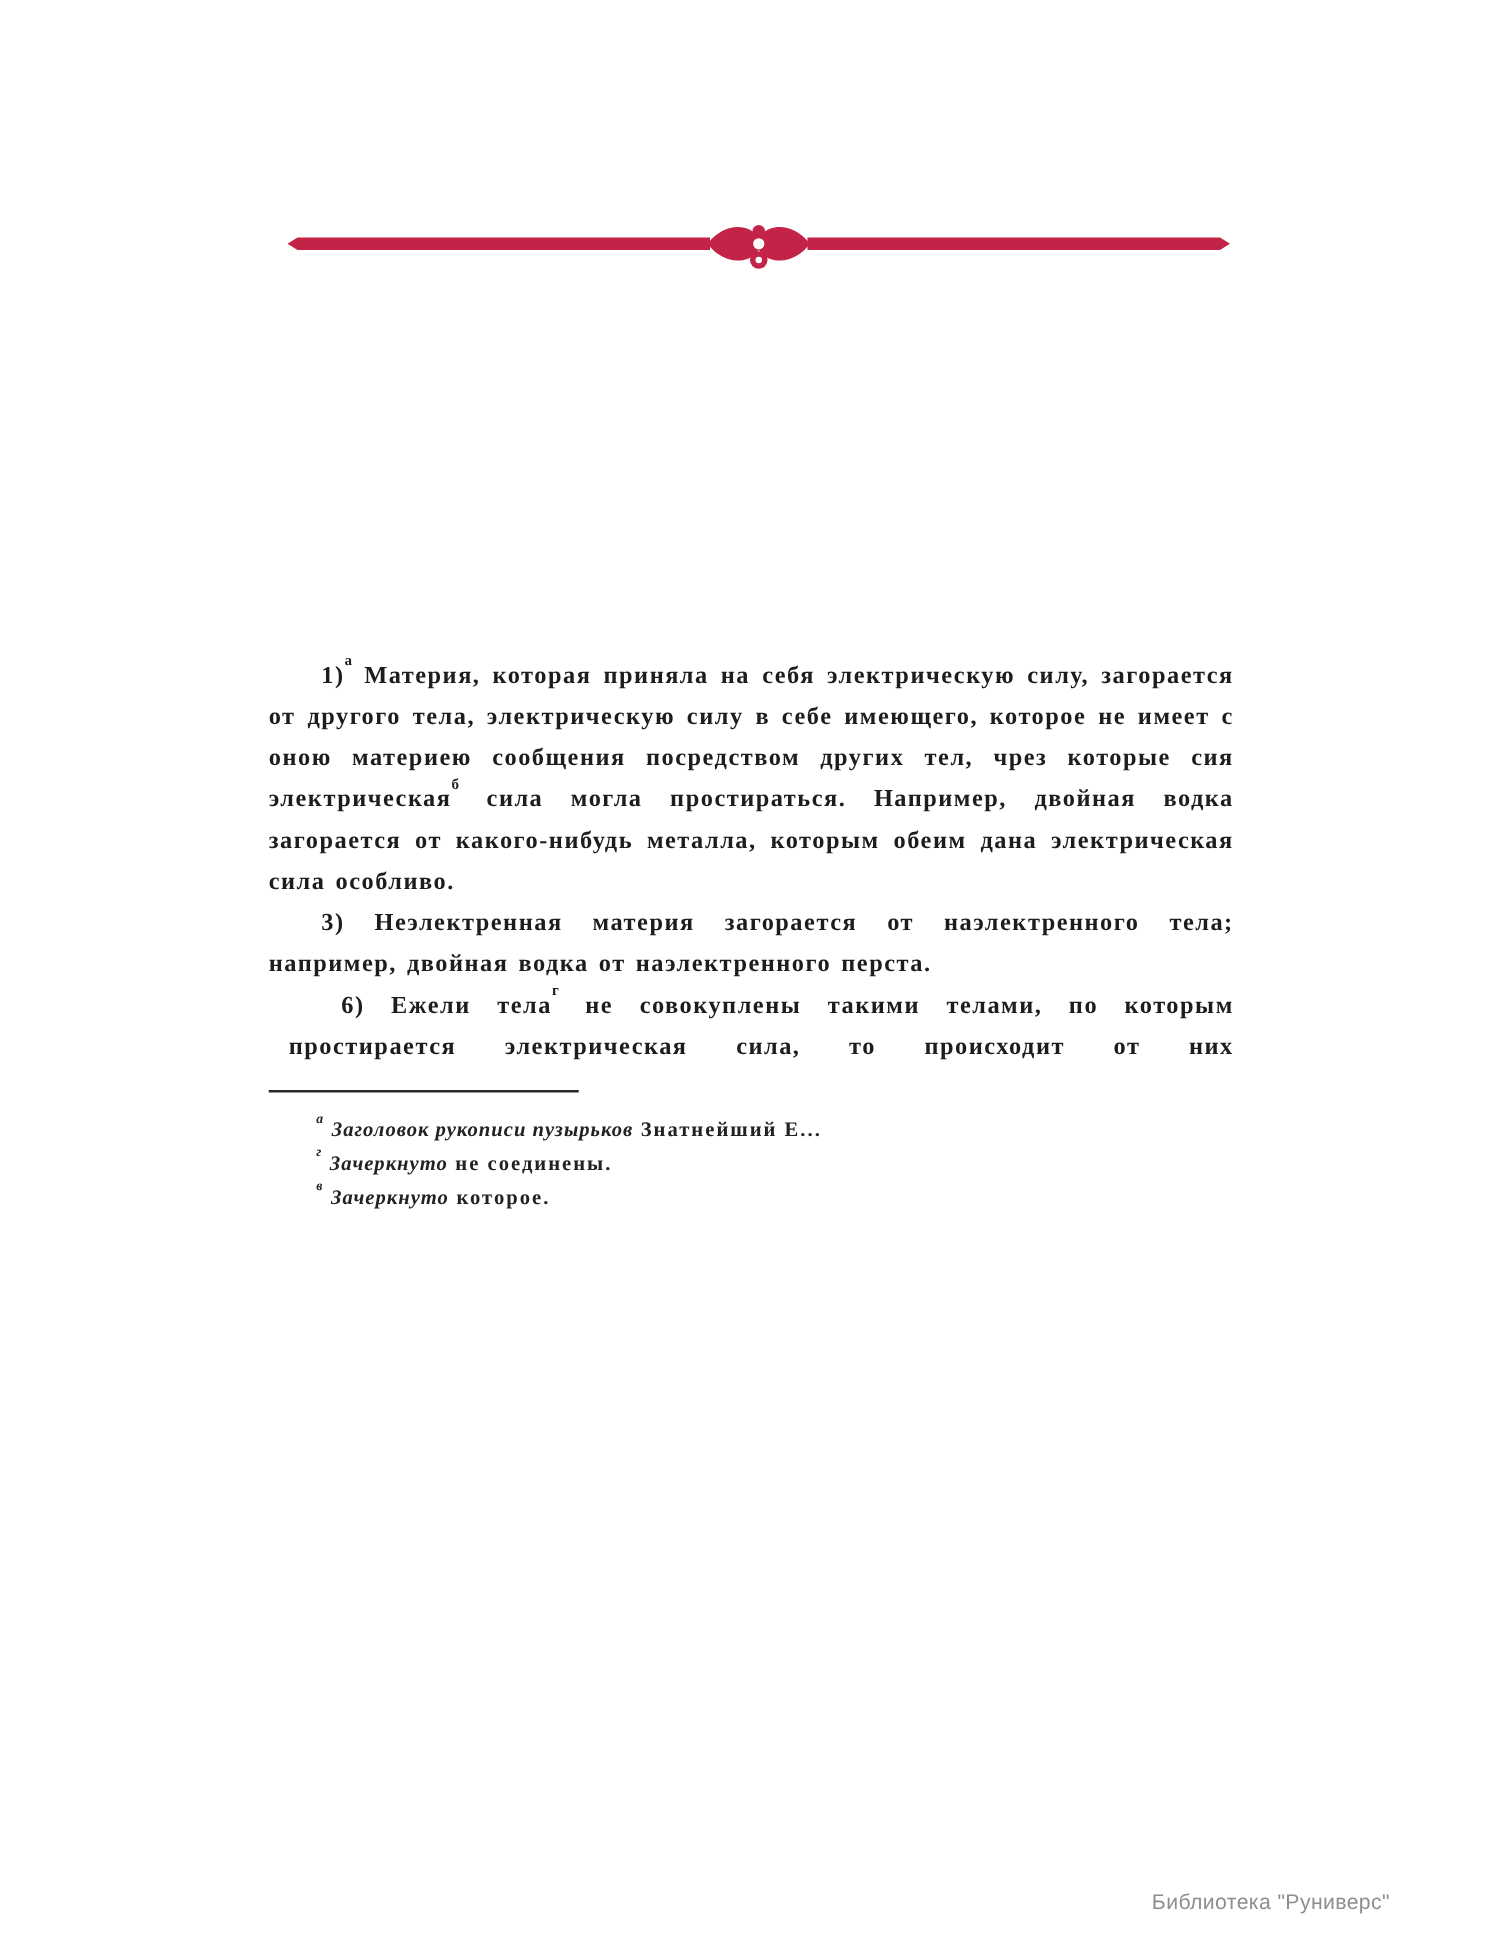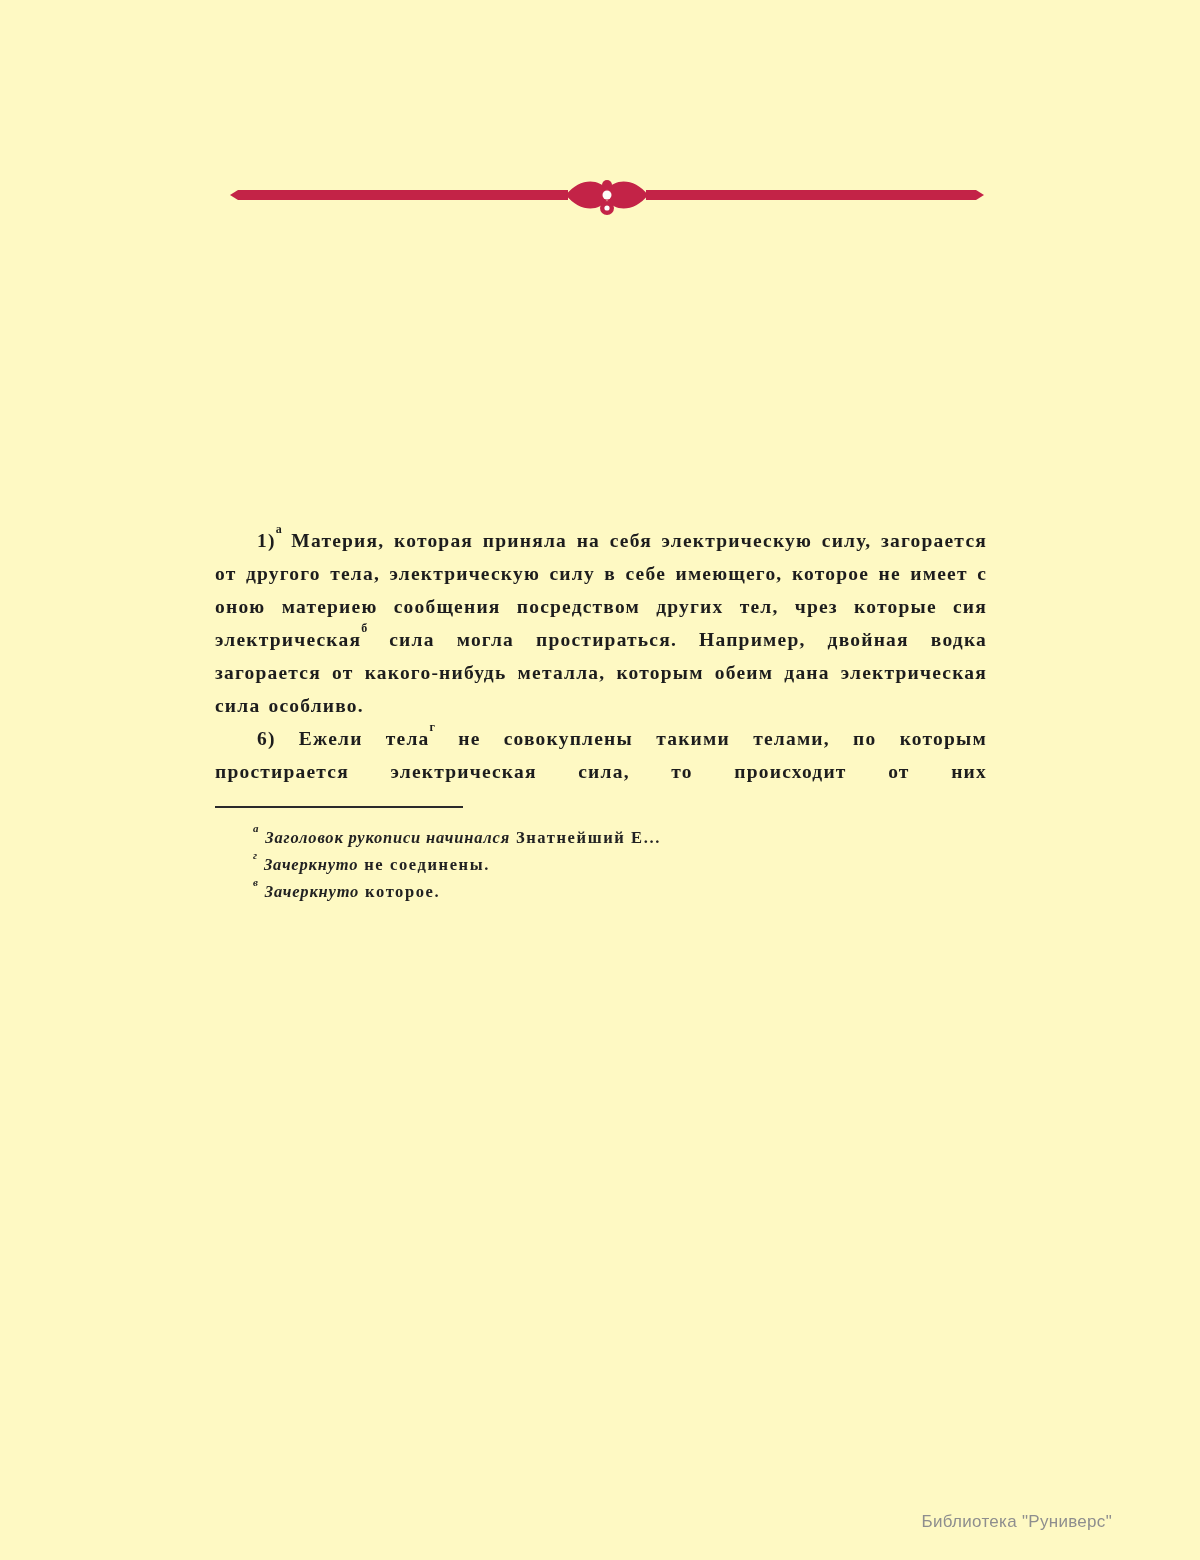--- a/index.html
+++ b/index.html
@@ -1,21 +1,21 @@
 <!DOCTYPE html>
 <html><head>
 <meta charset="utf-8">
 <style>
   html, body { margin: 0; padding: 0; background: #e9e9e9; }
   .page {
     position: relative;
     width: 1200px;
     height: 1560px;
     margin: 0 auto;
-    background: #fef9c3;
+    background: #ffffff;
     overflow: hidden;
     font-family: "Liberation Serif", "DejaVu Serif", serif;
     color: #1d1d1d;
   }
   .ornament {
     position: absolute;
     left: 228px;
     top: 174px;
     width: 758px;
     height: 44px;
@@ -30,21 +30,21 @@
     margin: 0;
     font-size: 19.5px;
     font-weight: bold;
     line-height: 33px;
     letter-spacing: 1.2px;
     word-spacing: 2px;
     text-align: justify;
     text-indent: 42px;
     color: #1d1d1d;
   }
-  .para.justify-last { text-align-last: justify; }
+  .para.justify-last { text-align-last: justify; margin-left: 16px; }
   .para sup {
     font-size: 12px;
     line-height: 0;
     letter-spacing: 0;
     position: relative;
     top: -7px;
     font-weight: bold;
   }
   .fn-rule {
     margin-top: 18px;
@@ -93,25 +93,26 @@
       <circle cx="379" cy="11" r="5"></circle>
       <circle cx="379" cy="34" r="7"></circle>
       <circle cx="379" cy="34" r="2.6" fill="#fcfcfa"></circle>
       <circle cx="379" cy="21" r="4.5" fill="#fcfcfa"></circle>
     </g>
   </svg>
 
   <div class="text-block">
     <div>
         <p class="para">1)<sup>а</sup> Материя, которая приняла на себя электрическую силу, загорается от другого тела, электрическую силу в себе имеющего, которое не имеет с оною материею сообщения посредством других тел, чрез которые сия электрическая<sup>б</sup> сила могла простираться. Например, двойная водка загорается от какого-нибудь металла, которым обеим дана электрическая сила особливо.</p>
+        <p class="para">3) Неэлектренная материя загорается от наэлектренного тела; например, двойная водка от наэлектренного перста.</p>
         <p class="para justify-last">6) Ежели тела<sup>г</sup> не совокуплены такими телами, по которым простирается электрическая сила, то происходит от них</p>
       </div>
     <div class="fn-rule"></div>
     <div class="footnotes">
-        <p class="footnote"><sup>а</sup><span class="fn-italic">Заголовок рукописи начинался</span><span class="fn-quote">Знатнейший Е...</span></p>
+        <p class="footnote"><sup>а</sup><span class="fn-italic">Заголовок рукописи пузырьков</span><span class="fn-quote">Знатнейший Е...</span></p>
         <p class="footnote"><sup>г</sup><span class="fn-italic">Зачеркнуто</span><span class="fn-quote">не соединены.</span></p>
         <p class="footnote"><sup>в</sup><span class="fn-italic">Зачеркнуто</span><span class="fn-quote">которое.</span></p>
       </div>
   </div>
 
   <div class="watermark">Библиотека "Руниверс"</div>
 
 </div>
 
 </body></html>

